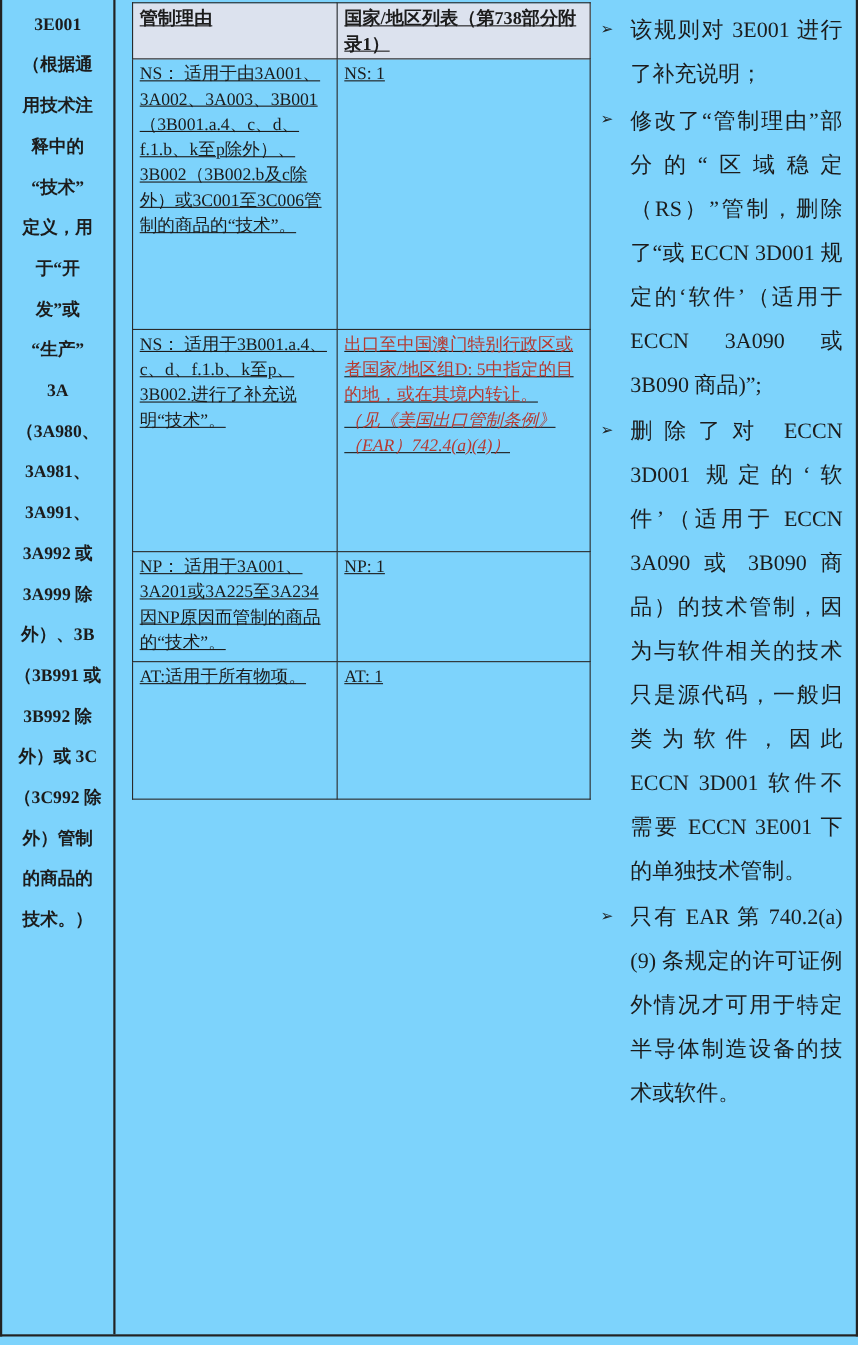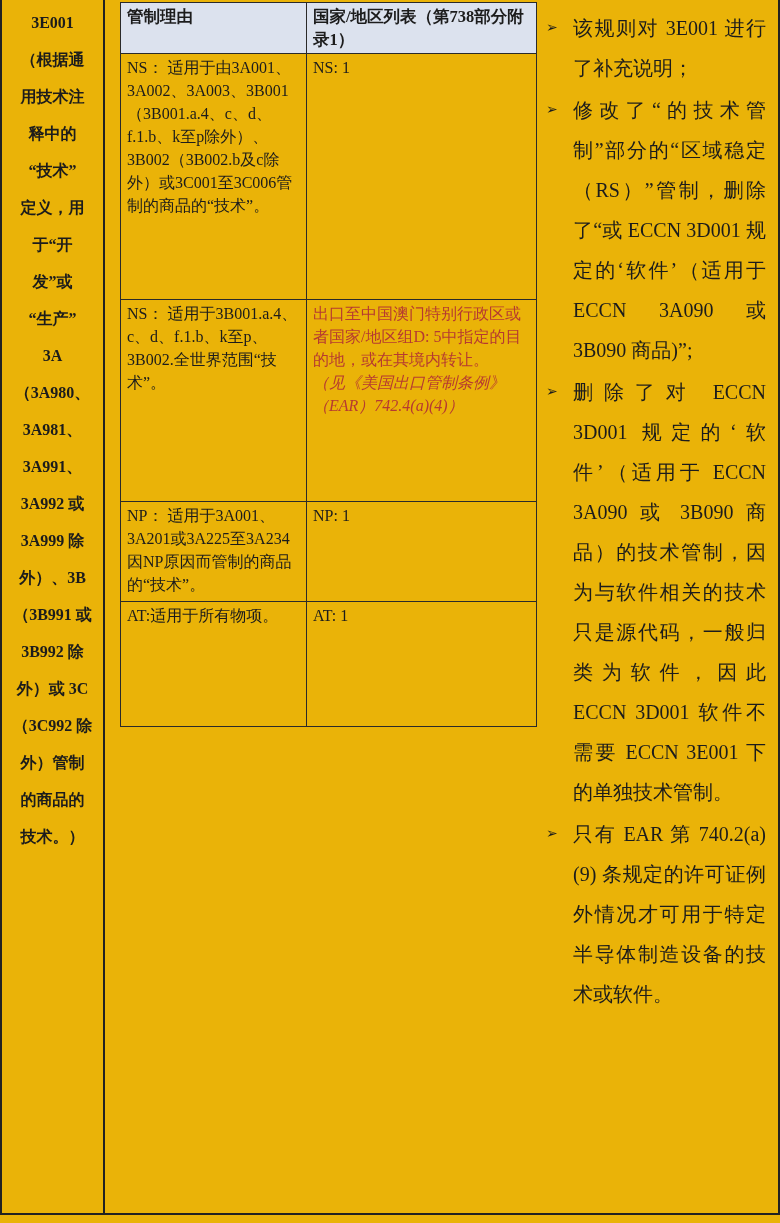--- a/index.html
+++ b/index.html
@@ -1,20 +1,20 @@
 <!DOCTYPE html>
 <html style="--red: #b63a31; --header-bg: #dce2ee; --ink: #1c1c1c; --border: #222222;"><head>
 <meta charset="utf-8">
 <style>
   * { margin:0; padding:0; box-sizing:border-box; }
   html,body { background:#ffffff; }
   .page {
     position:relative;
     width:780px; height:1223px;
-    background:#eab308;
+    background:#7dd3fc;
     font-family:"Liberation Serif", serif;
     color:var(--ink, #1c1c1c);
     overflow:hidden;
   }
   .outer {
     display:flex;
     height:1215px;
     border-left:2px solid var(--border,#222);
     border-right:2px solid var(--border,#222);
     border-bottom:2px solid var(--border,#222);
@@ -24,21 +24,21 @@
     flex:none; width:103px;
     border-right:2px solid var(--border,#222);
     padding-top:4px;
     text-align:center;
   }
   .lc-line {
     font-size:16px; line-height:37px;
     white-space:nowrap; font-weight:bold;
   }
   
-  .col-mid { flex:none; width:432px; padding-left:15px; }
+  .col-mid { flex:none; width:432px; padding-left:15px;text-decoration:underline; }
   table.grid {
     border-collapse:collapse; table-layout:fixed;
     width:416px; margin-top:2px;
   }
   table.grid th, table.grid td {
     border:1.5px solid #2a2a2a;
     vertical-align:top;
     padding:2px 6px 2px 6px;
     font-size:16px; line-height:23px;
     text-align:left;
@@ -122,21 +122,21 @@
             <th>管制理由</th>
             <th>国家/地区列表（第738部分附录1）</th>
           </tr>
         </thead>
         <tbody>
           <tr>
             <td><span class="seg-black">NS： 适用于由3A001、3A002、3A003、3B001（3B001.a.4、c、d、f.1.b、k至p除外）、3B002（3B002.b及c除外）或3C001至3C006管制的商品的“技术”。</span></td>
             <td><span class="seg-black">NS: 1</span></td>
           </tr>
           <tr>
-            <td><span class="seg-black">NS： 适用于3B001.a.4、c、d、f.1.b、k至p、3B002.全世界范围“技术”。</span></td>
+            <td><span class="seg-black">NS： 适用于3B001.a.4、c、d、f.1.b、k至p、3B002.进行了补充说明“技术”。</span></td>
             <td>
               <span class="seg-red">出口至中国澳门特别行政区或者国家/地区组D: 5中指定的目的地，或在其境内转让。</span>
               <span class="seg-red-italic">（见《美国出口管制条例》（EAR）742.4(a)(4)）</span>
             </td>
           </tr>
           <tr>
             <td><span class="seg-black">NP： 适用于3A001、3A201或3A225至3A234因NP原因而管制的商品的“技术”。</span></td>
             <td><span class="seg-black">NP: 1</span></td>
           </tr>
           <tr>
@@ -147,21 +147,21 @@
       </table>
     </div>
 
     <div class="col-right">
       <div class="note">
         <span class="note-marker">➢</span>
         <span class="note-text">该规则对 3E001 进行了补充说明；</span>
       </div>
       <div class="note">
         <span class="note-marker">➢</span>
-        <span class="note-text">修改了“的技术管制”部分的“区域稳定（RS）”管制，删除了“或 ECCN 3D001 规定的‘软件’（适用于 ECCN 3A090 或 3B090 商品)”;</span>
+        <span class="note-text">修改了“管制理由”部分的“区域稳定（RS）”管制，删除了“或 ECCN 3D001 规定的‘软件’（适用于 ECCN 3A090 或 3B090 商品)”;</span>
       </div>
       <div class="note">
         <span class="note-marker">➢</span>
         <span class="note-text">删除了对 ECCN 3D001 规定的‘软件’（适用于 ECCN 3A090 或 3B090 商品）的技术管制，因为与软件相关的技术只是源代码，一般归类为软件，因此 ECCN 3D001 软件不需要 ECCN 3E001 下的单独技术管制。</span>
       </div>
       <div class="note">
         <span class="note-marker">➢</span>
         <span class="note-text">只有 EAR 第 740.2(a)(9) 条规定的许可证例外情况才可用于特定半导体制造设备的技术或软件。</span>
       </div>
     </div>

